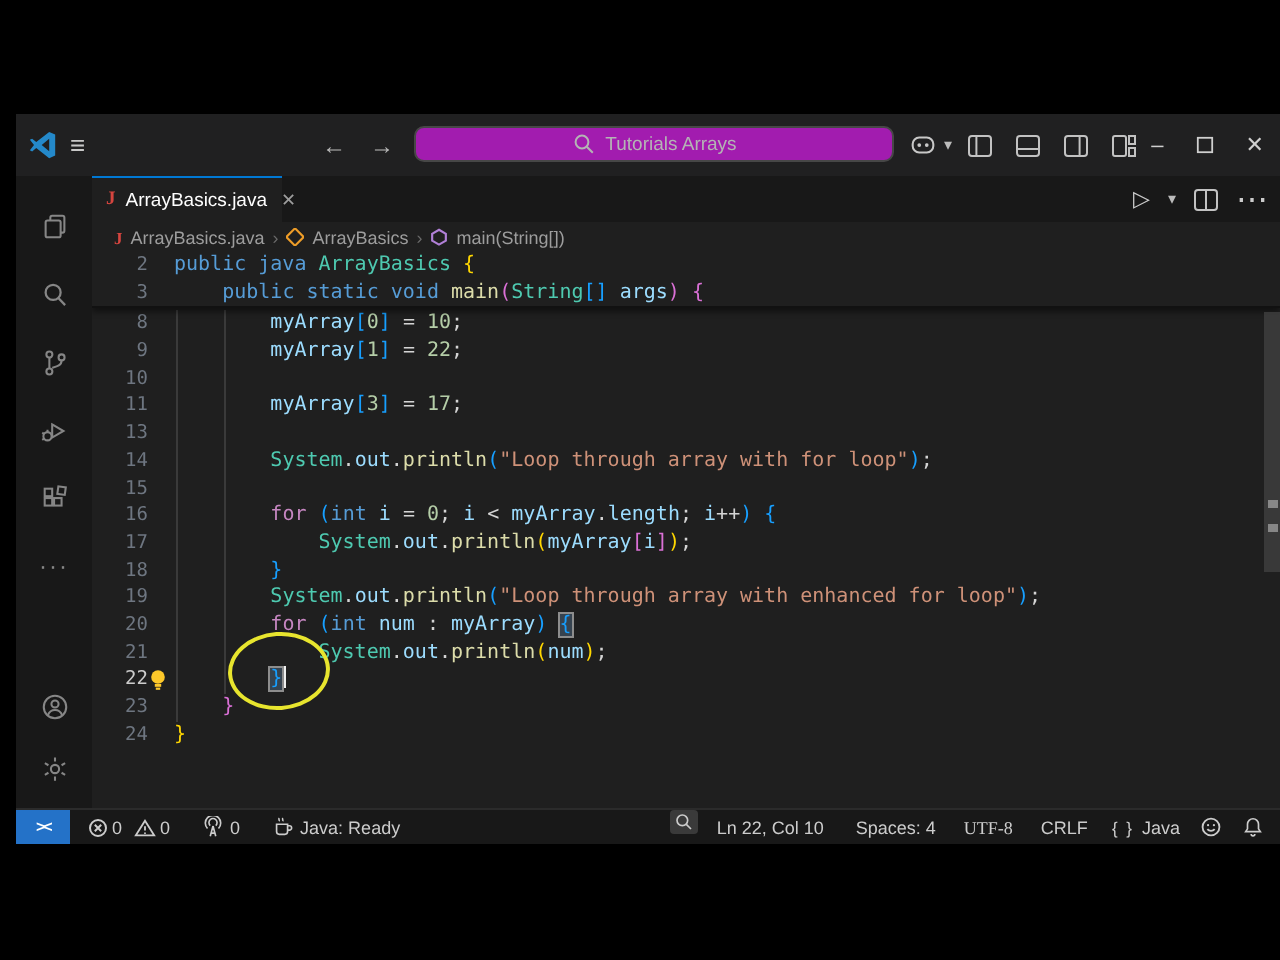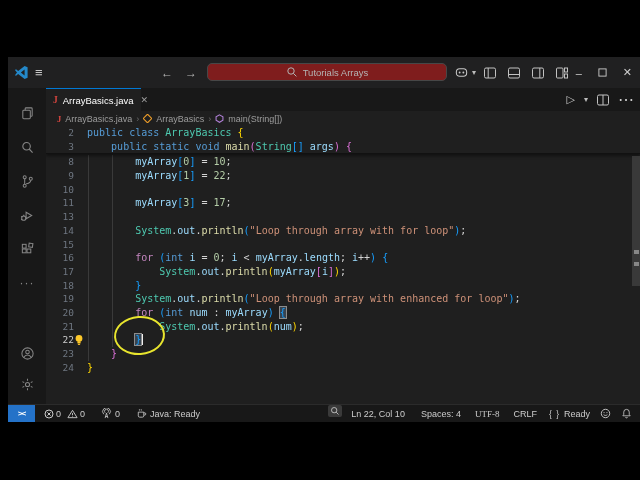--- a/index.html
+++ b/index.html
@@ -7,21 +7,21 @@
   body{font-family:"Liberation Sans", sans-serif; -webkit-font-smoothing:antialiased;}
   .stage{position:relative;width:640px;height:480px;background:#000;overflow:hidden;}
   .window{position:absolute;left:8px;top:57px;width:632px;height:365px;background:#1f1f1f;}
 
   
   .titlebar{position:absolute;left:0;top:0;width:100%;height:31px;background:#202021;}
   .tb-item{position:absolute;top:0;height:31px;display:flex;align-items:center;color:#cccccc;}
   .logo{left:6px;}
   .menu{left:27px;font-size:13px;color:#c8c8c8;}
   .nav-arrows{left:153px;gap:12px;font-size:12px;color:#b8b8b8;display:flex;}
-  .cmdcenter{position:absolute;left:199px;top:6px;width:240px;height:18px;background:#7f1d1d;
+  .cmdcenter{position:absolute;left:199px;top:6px;width:240px;height:18px;background:#a21caf;
     border:1px solid #474747;border-radius:5px;display:flex;align-items:center;justify-content:center;
     gap:5px;color:#b4b4b4;font-size:9.5px;}
   .copilot{left:446px;gap:3px;display:flex;}
   .layouts{right:72px;gap:12px;display:flex;}
   .winctl{right:8px;gap:16px;display:flex;font-size:11px;color:#cfcfcf;}
   .icon16{width:15px;height:15px;display:inline-block;}
   .icon12{width:12px;height:12px;display:inline-block;}
 
   
   .activitybar{position:absolute;left:0;top:31px;width:38px;bottom:18px;background:#181818;
@@ -219,21 +219,21 @@
       <span>ArrayBasics</span>
       <span class="bc-sep">›</span>
       <svg class="icon12" style="width:9px;height:9px" viewBox="0 0 10 10">
           <path d="M5 1 L8.8 3.2 V7 L5 9.2 L1.2 7 V3.2 Z" fill="none" stroke="#b180d7" stroke-width="1.2"></path>
         </svg>
       <span>main(String[])</span>
     </div>
 
     <div class="editor">
       <div class="sticky" id="sticky-lines">
-          <div class="crow"><span class="ln">2</span><span class="gap"></span><span class="code"><span class="kw">public class </span><span class="type">ArrayBasics</span><span class="ws"> </span><span class="b1">{</span></span></div>
+          <div class="crow"><span class="ln">2</span><span class="gap"></span><span class="code"><span class="kw">public java </span><span class="type">ArrayBasics</span><span class="ws"> </span><span class="b1">{</span></span></div>
           <div class="crow"><span class="ln">3</span><span class="gap"></span><span class="code"><span class="ws">    </span><span class="kw">public static void </span><span class="fn">main</span><span class="b2">(</span><span class="type">String</span><span class="b3">[]</span><span class="ws"> </span><span class="var">args</span><span class="b2">)</span><span class="ws"> </span><span class="b2">{</span></span></div>
         </div>
       <div class="lines" id="code-lines">
         <div class="guide" style="left:42px;top:0;height:206px;"></div>
         <div class="guide" style="left:66px;top:0;height:192px;"></div>
       <div class="crow"><span class="ln">8</span><span class="gap"></span><span class="code"><span class="ws">        </span><span class="var">myArray</span><span class="b3">[</span><span class="num">0</span><span class="b3">]</span><span class="pun"> = </span><span class="num">10</span><span class="pun">;</span></span></div>
           <div class="crow"><span class="ln">9</span><span class="gap"></span><span class="code"><span class="ws">        </span><span class="var">myArray</span><span class="b3">[</span><span class="num">1</span><span class="b3">]</span><span class="pun"> = </span><span class="num">22</span><span class="pun">;</span></span></div>
           <div class="crow"><span class="ln">10</span><span class="gap"></span></div>
           <div class="crow"><span class="ln">11</span><span class="gap"></span><span class="code"><span class="ws">        </span><span class="var">myArray</span><span class="b3">[</span><span class="num">3</span><span class="b3">]</span><span class="pun"> = </span><span class="num">17</span><span class="pun">;</span></span></div>
           <div class="crow"><span class="ln">13</span><span class="gap"></span><span class="code"></span></div>
@@ -292,21 +292,21 @@
               <circle cx="5" cy="5" r="3.2" fill="none" stroke="#cccccc"></circle>
               <line x1="7.4" y1="7.4" x2="10.2" y2="10.2" stroke="#cccccc"></line>
             </svg>
         </span>
         <span class="sb-item">Ln 22, Col 10</span>
         <span class="sb-item" style="margin-left:6px;">Spaces: 4</span>
         <span class="sb-item" style="margin-left:4px;font-family:Liberation Serif, serif;">UTF-8</span>
         <span class="sb-item" style="margin-left:4px;">CRLF</span>
         <span class="sb-item" style="margin-left:2px;gap:4px;">
           <span class="braces">{ }</span>
-          <span>Ready</span>
+          <span>Java</span>
         </span>
         <span class="sb-item">
           <svg class="icon12" style="width:11px;height:11px" viewBox="0 0 12 12">
               <circle cx="6" cy="6" r="4.6" fill="none" stroke="#cccccc"></circle>
               <circle cx="4.4" cy="5" r="0.6" fill="#cccccc"></circle>
               <circle cx="7.6" cy="5" r="0.6" fill="#cccccc"></circle>
               <path d="M4 7.2 c1 1.2 3 1.2 4 0" fill="none" stroke="#cccccc"></path>
             </svg>
         </span>
         <span class="sb-item" style="padding-right:8px;">

